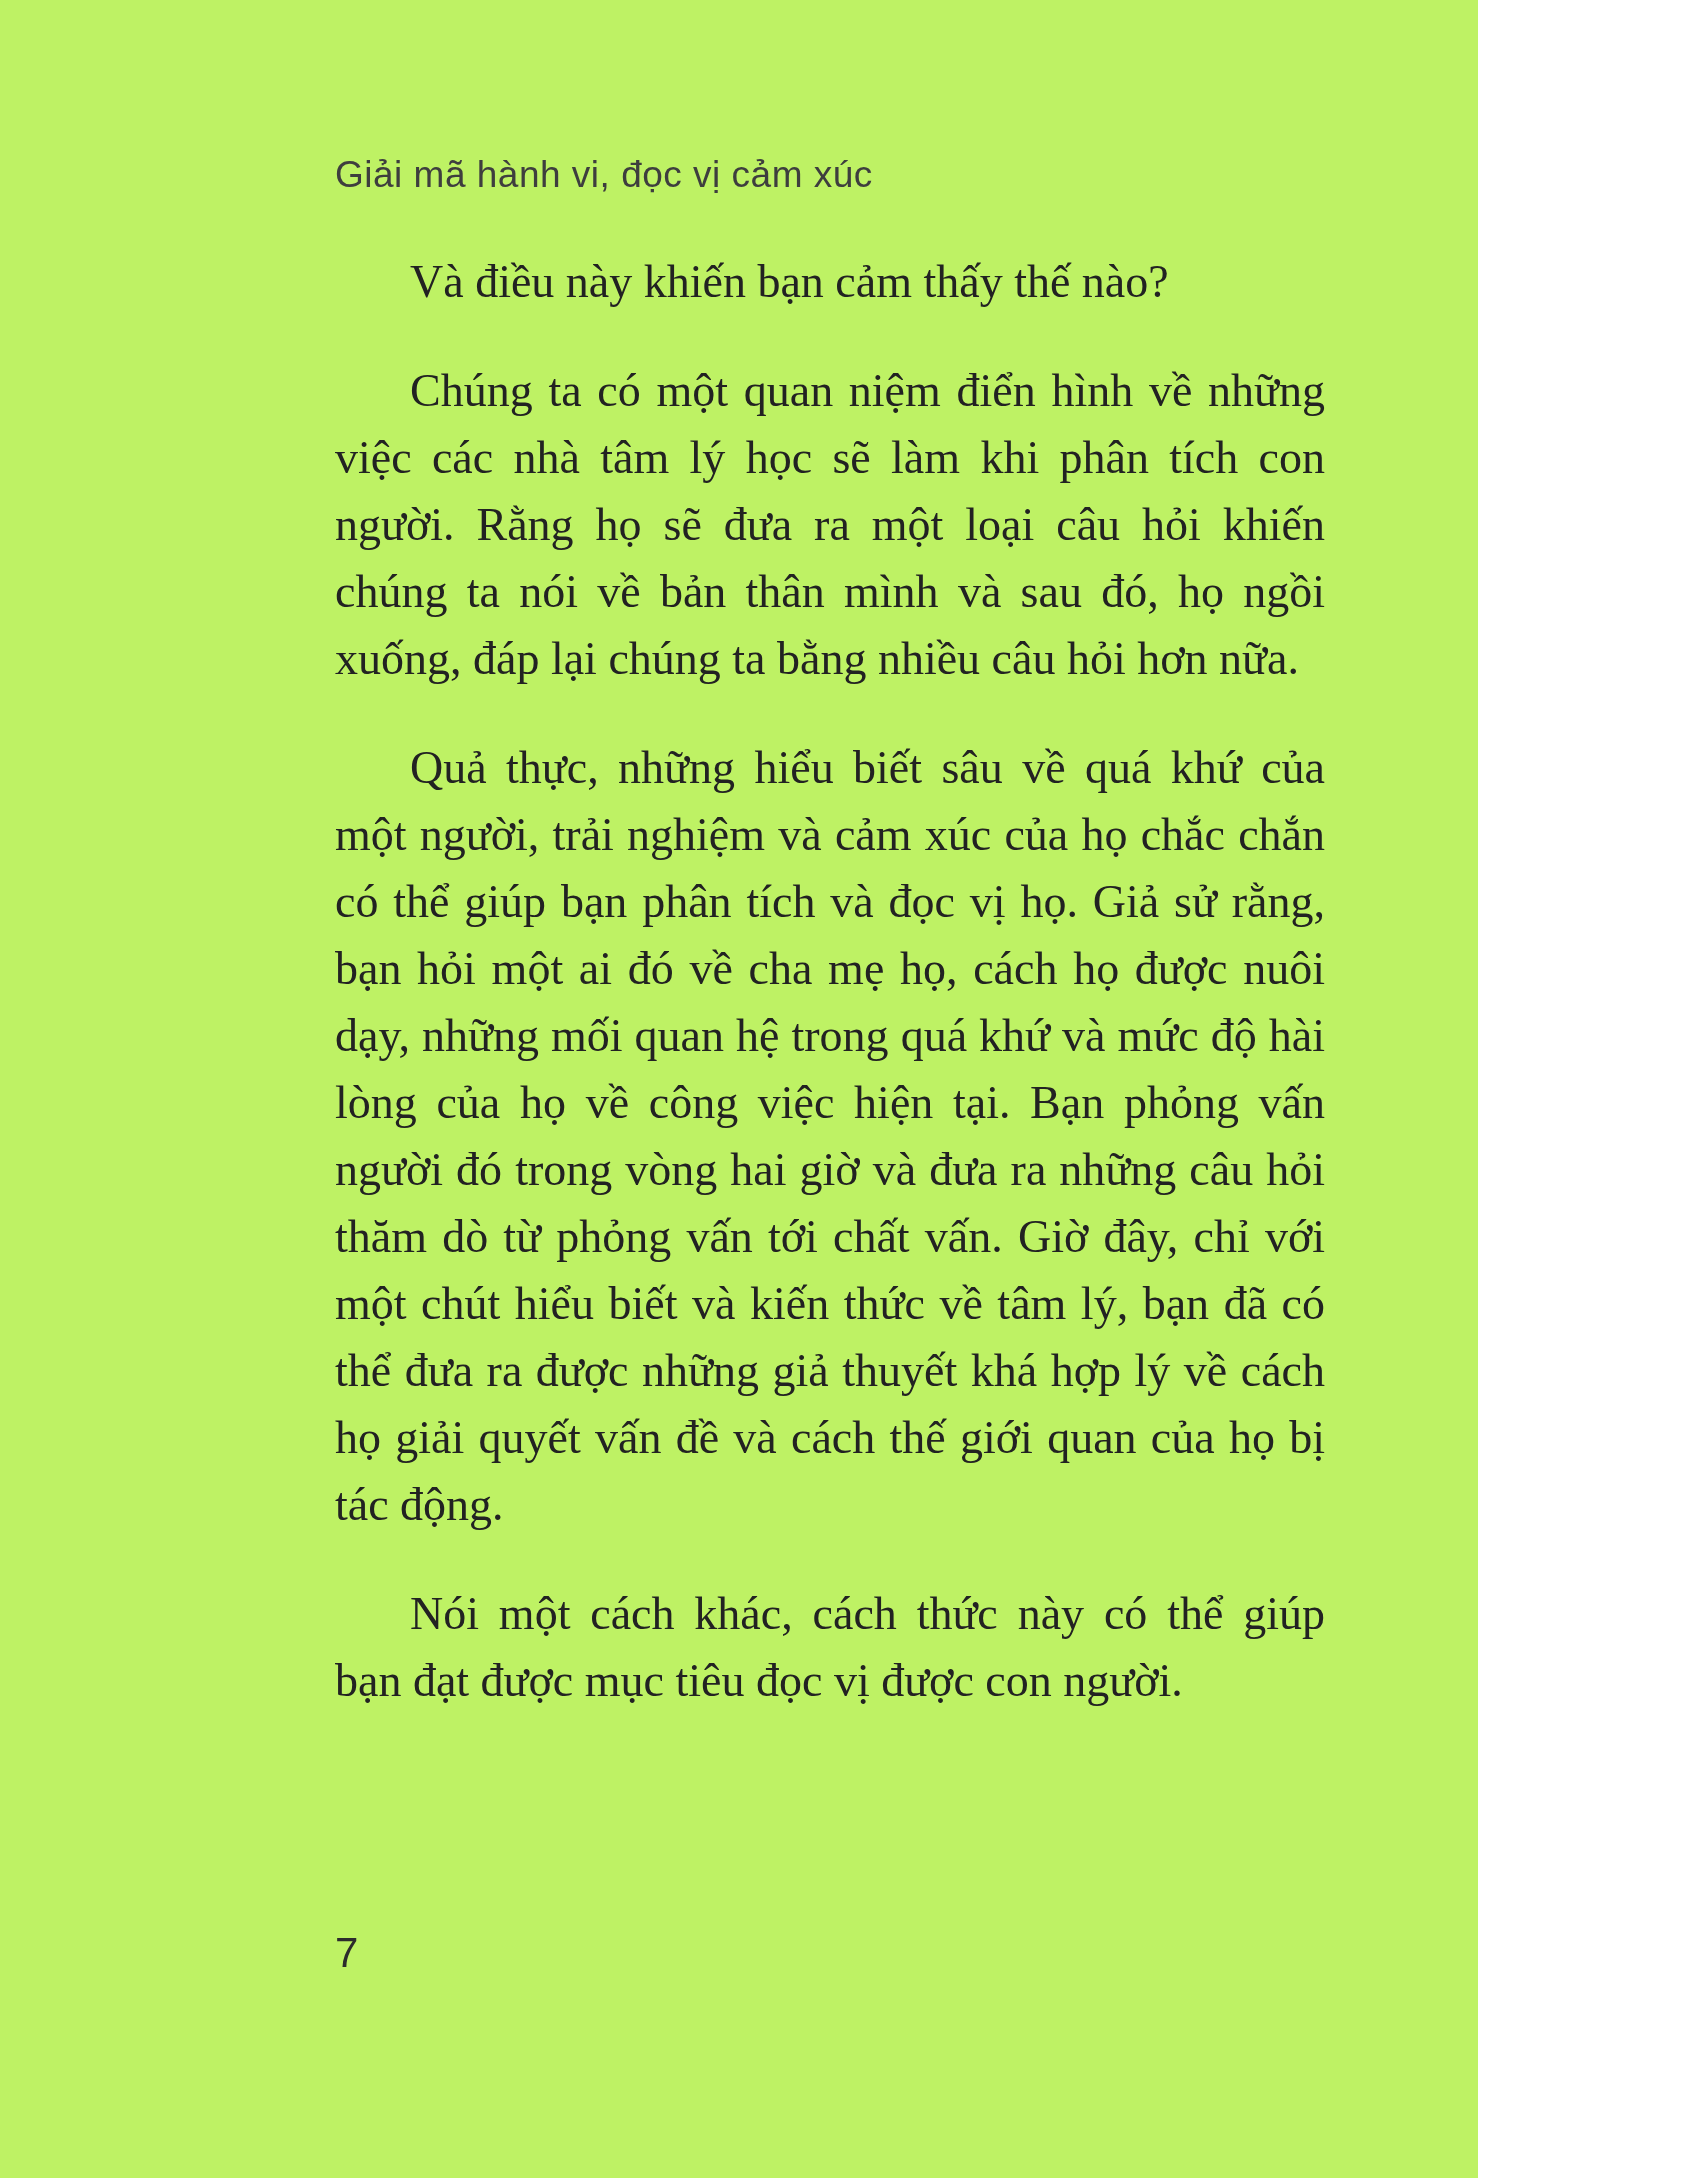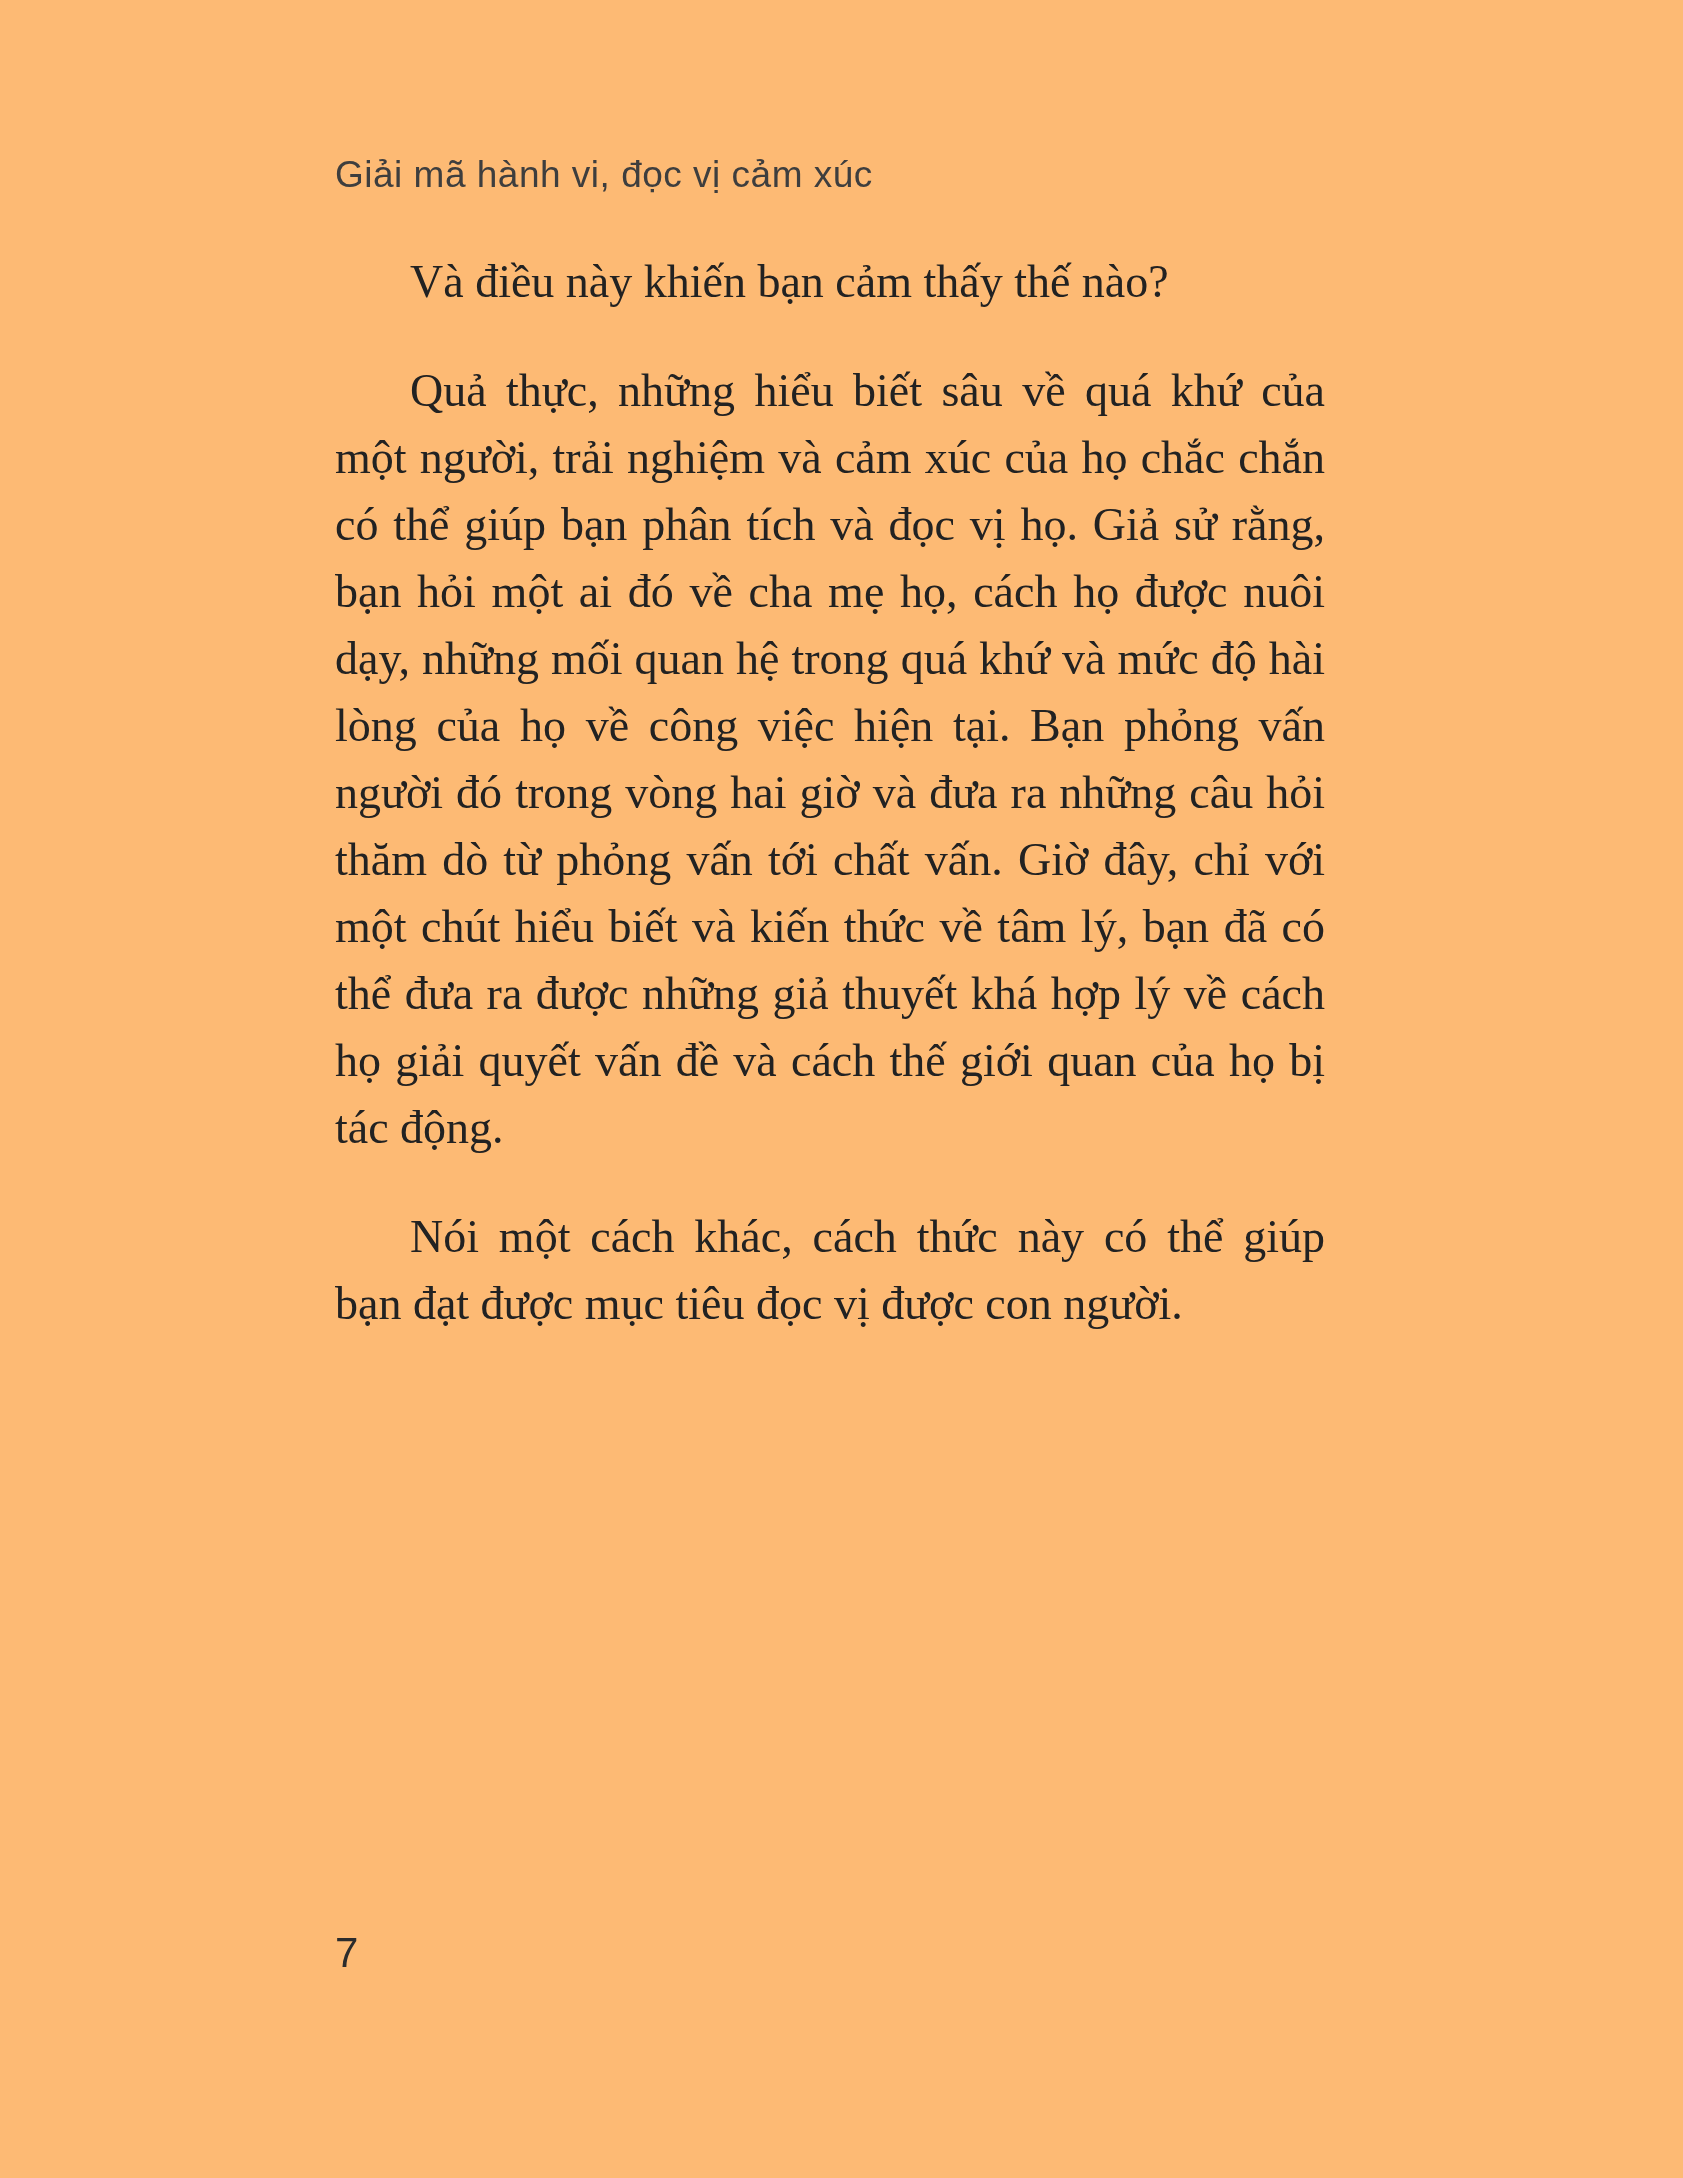--- a/index.html
+++ b/index.html
@@ -2,23 +2,23 @@
 <html><head>
 <meta charset="utf-8">
 <style>
   html, body {
     margin: 0;
     padding: 0;
     background: #ffffff;
   }
   .page {
     position: relative;
-    width: 1683px;
+    width: 1478px;
     height: 2178px;
-    background: #fdba74;
+    background: #bef264;
     overflow: hidden;
     font-family: "Liberation Serif", serif;
   }
   .running-header {
     position: absolute;
     left: 335px;
     top: 154px;
     font-family: "Liberation Sans", sans-serif;
     font-size: 37px;
     color: #3e3e3e;
@@ -54,20 +54,21 @@
 </style>
 </head>
 <body>
 
 <div class="page">
 
   <div class="running-header">Giải mã hành vi, đọc vị cảm xúc</div>
 
   <div class="body-text">
     <p class="para">Và điều này khiến bạn cảm thấy thế nào?</p>
+    <p class="para">Chúng ta có một quan niệm điển hình về những việc các nhà tâm lý học sẽ làm khi phân tích con người. Rằng họ sẽ đưa ra một loại câu hỏi khiến chúng ta nói về bản thân mình và sau đó, họ ngồi xuống, đáp lại chúng ta bằng nhiều câu hỏi hơn nữa.</p>
     <p class="para">Quả thực, những hiểu biết sâu về quá khứ của một người, trải nghiệm và cảm xúc của họ chắc chắn có thể giúp bạn phân tích và đọc vị họ. Giả sử rằng, bạn hỏi một ai đó về cha mẹ họ, cách họ được nuôi dạy, những mối quan hệ trong quá khứ và mức độ hài lòng của họ về công việc hiện tại. Bạn phỏng vấn người đó trong vòng hai giờ và đưa ra những câu hỏi thăm dò từ phỏng vấn tới chất vấn. Giờ đây, chỉ với một chút hiểu biết và kiến thức về tâm lý, bạn đã có thể đưa ra được những giả thuyết khá hợp lý về cách họ giải quyết vấn đề và cách thế giới quan của họ bị tác động.</p>
     <p class="para">Nói một cách khác, cách thức này có thể giúp bạn đạt được mục tiêu đọc vị được con người.</p>
   </div>
 
   <div class="page-number">7</div>
 
 </div>
 
 
 </body></html>

